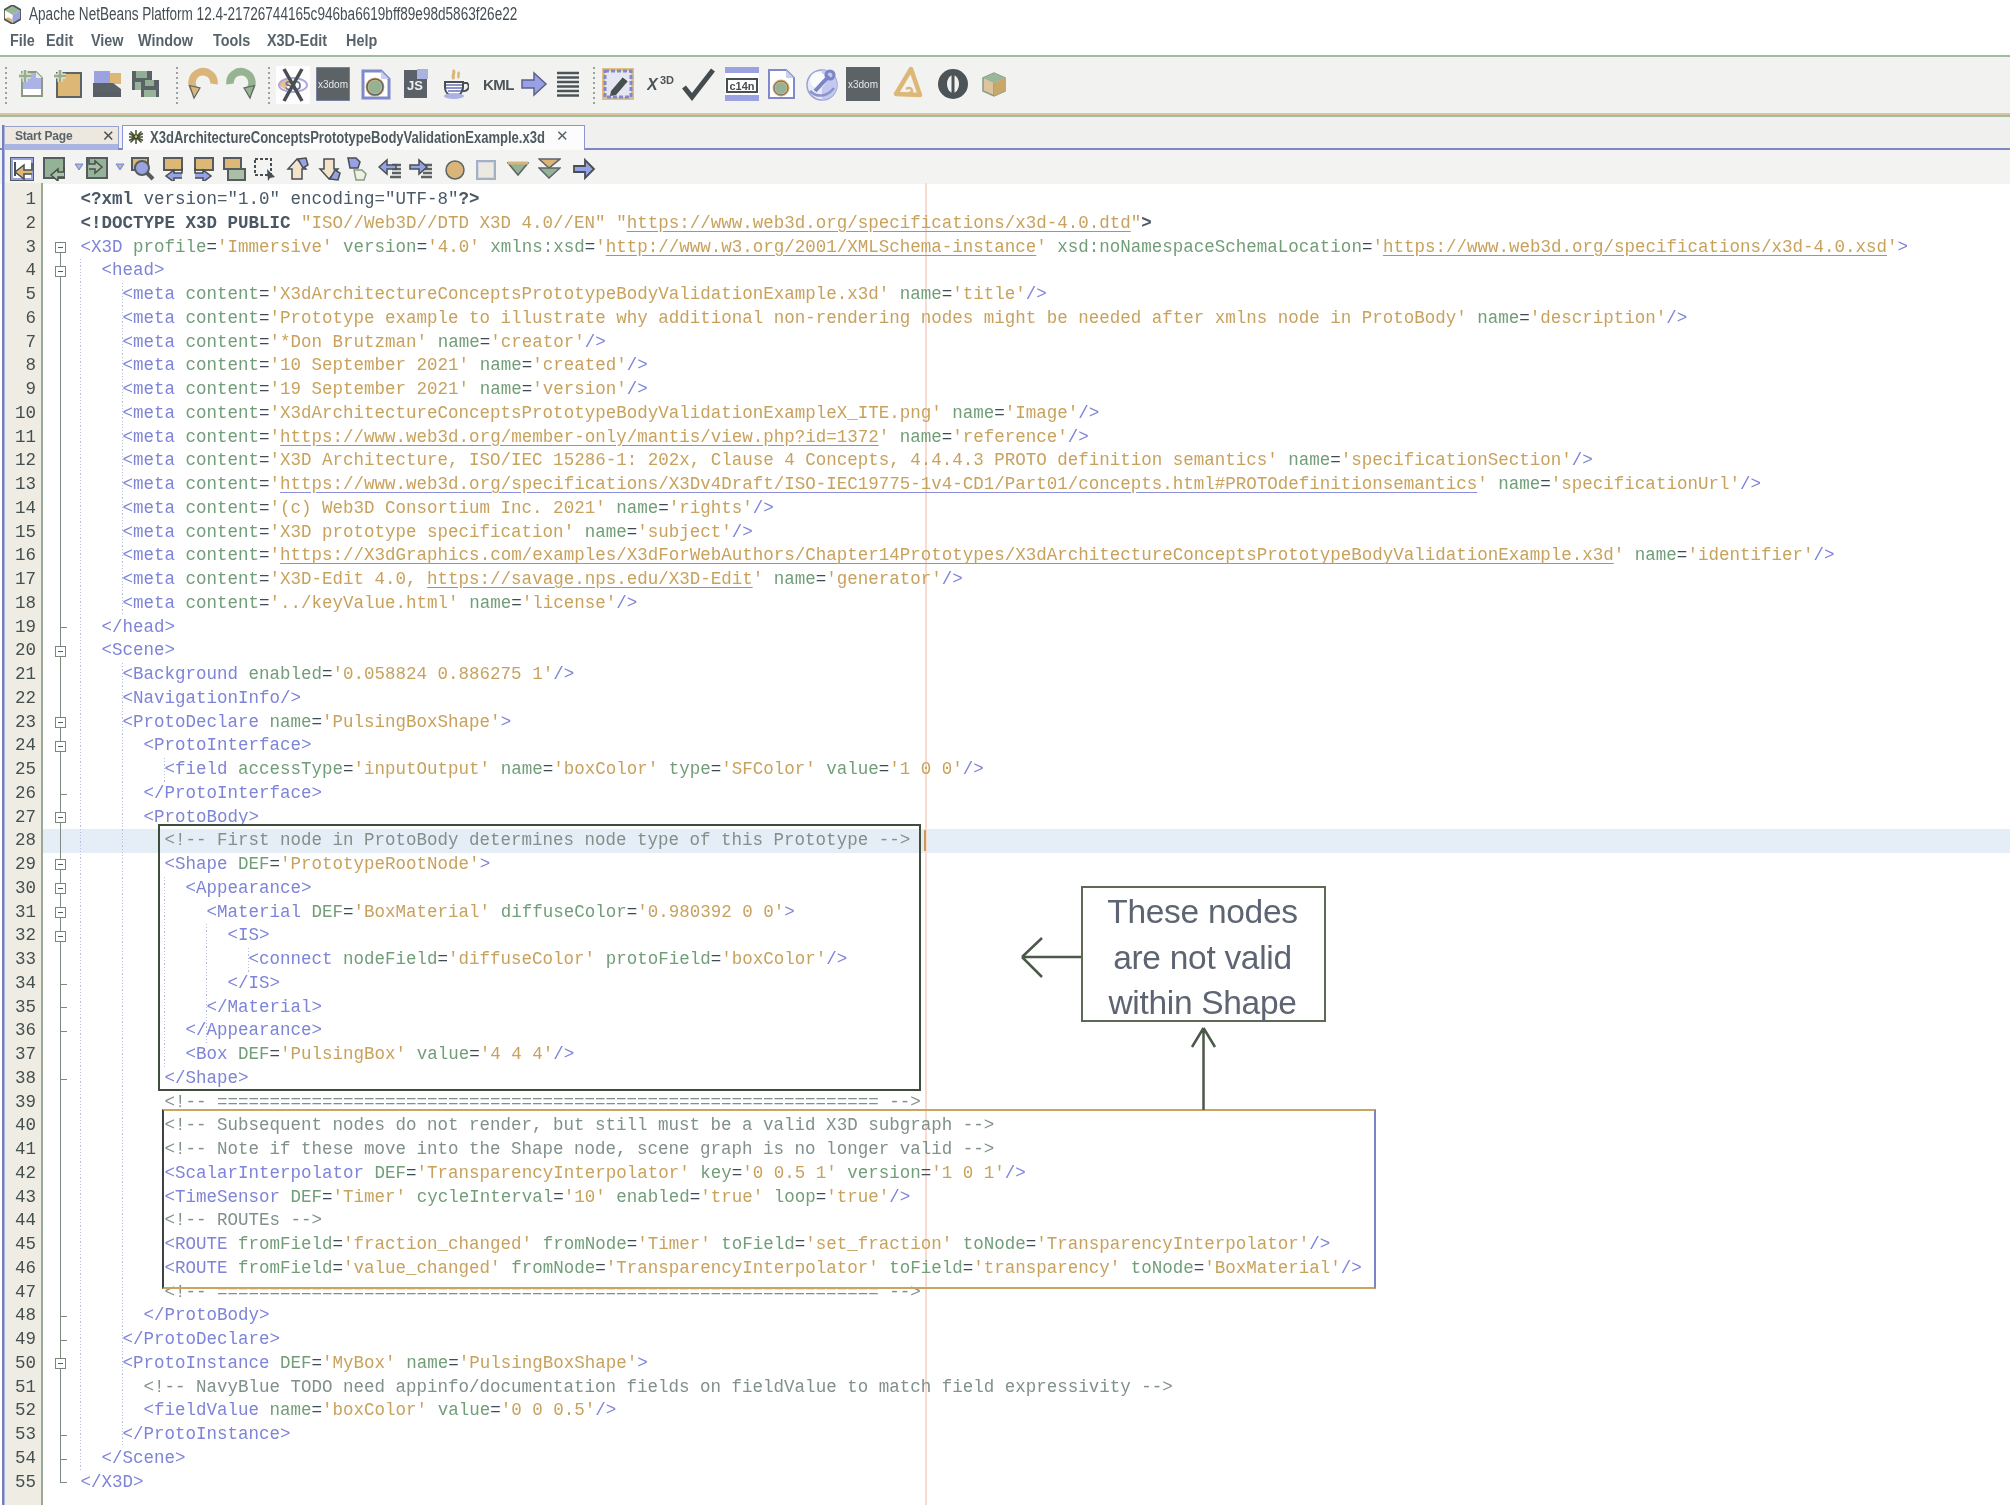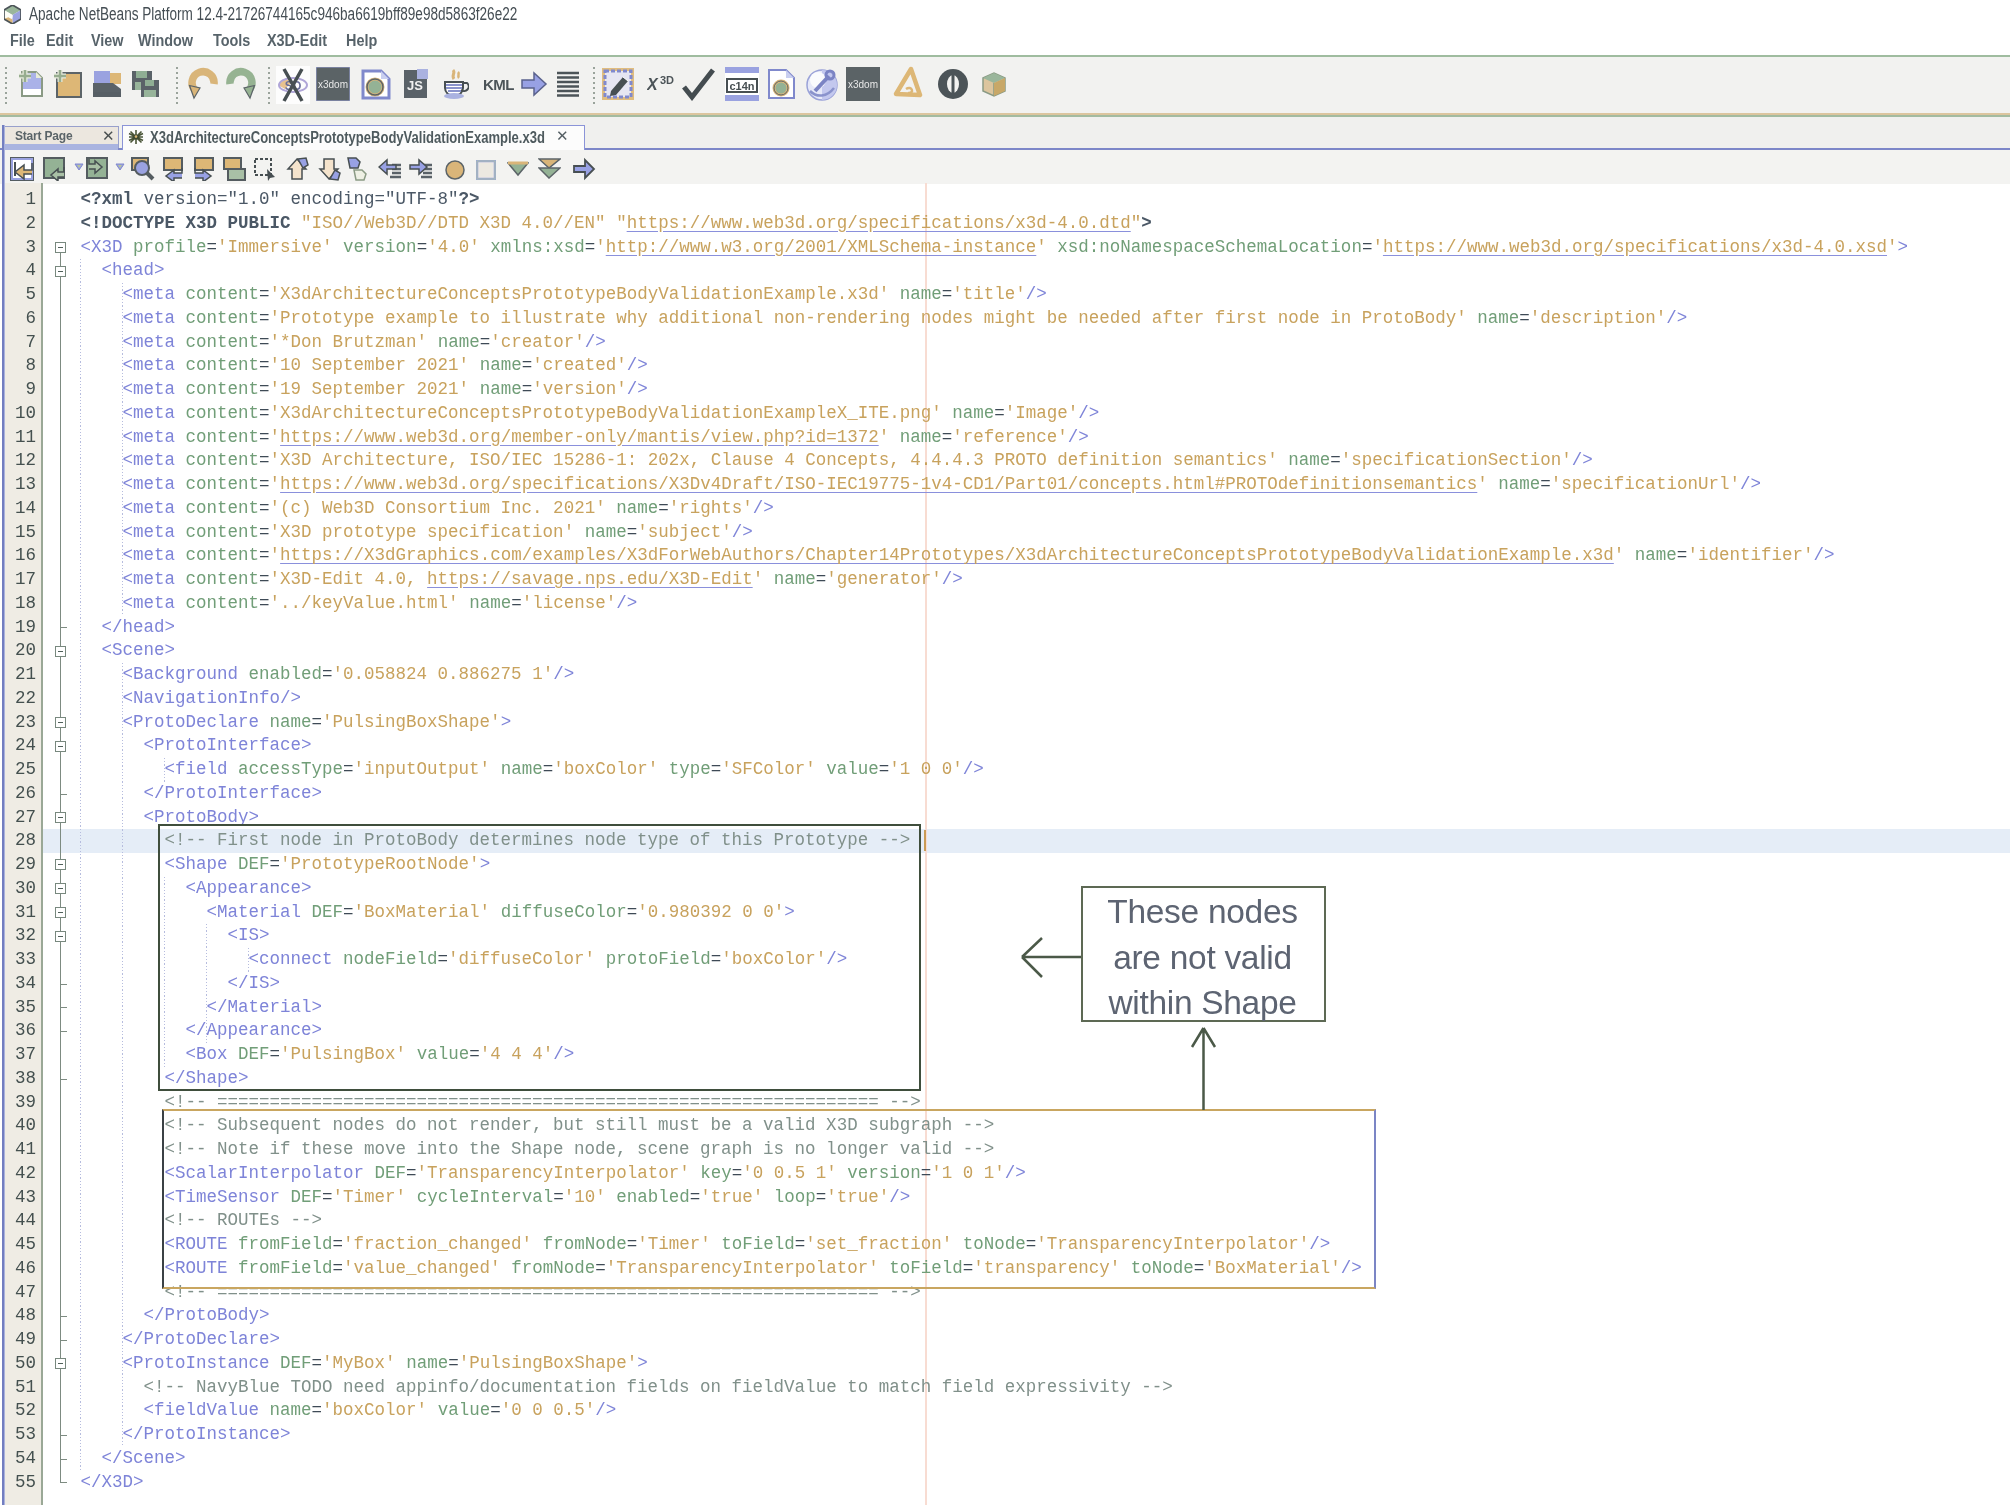--- a/index.html
+++ b/index.html
@@ -384,21 +384,21 @@
 51
 52
 53
 54
 55</pre>
 <pre style="position:absolute;left:80.5px;top:188.0px"><span class="b">&lt;?xml</span><span class="s"> version="1.0" encoding="UTF-8"</span><span class="b">?&gt;</span>
 <span class="b">&lt;!DOCTYPE X3D PUBLIC </span><span class="v">"ISO//Web3D//DTD X3D 4.0//EN"</span><span class="s"> </span><span class="v">"</span><span class="v u">https://www.web3d.org/specifications/x3d-4.0.dtd</span><span class="v">"</span><span class="b">&gt;</span>
 <span class="t">&lt;X3D</span> <span class="a">profile</span><span class="e">=</span><span class="v">'Immersive'</span> <span class="a">version</span><span class="e">=</span><span class="v">'4.0'</span> <span class="a">xmlns:xsd</span><span class="e">=</span><span class="v">'</span><span class="v u">http://www.w3.org/2001/XMLSchema-instance</span><span class="v">'</span> <span class="a">xsd:noNamespaceSchemaLocation</span><span class="e">=</span><span class="v">'</span><span class="v u">https://www.web3d.org/specifications/x3d-4.0.xsd</span><span class="v">'</span><span class="t">&gt;</span>
   <span class="t">&lt;head&gt;</span>
     <span class="t">&lt;meta</span> <span class="a">content</span><span class="e">=</span><span class="v">'X3dArchitectureConceptsPrototypeBodyValidationExample.x3d'</span> <span class="a">name</span><span class="e">=</span><span class="v">'title'</span><span class="t">/&gt;</span>
-    <span class="t">&lt;meta</span> <span class="a">content</span><span class="e">=</span><span class="v">'Prototype example to illustrate why additional non-rendering nodes might be needed after first node in ProtoBody'</span> <span class="a">name</span><span class="e">=</span><span class="v">'description'</span><span class="t">/&gt;</span>
+    <span class="t">&lt;meta</span> <span class="a">content</span><span class="e">=</span><span class="v">'Prototype example to illustrate why additional non-rendering nodes might be needed after xmlns node in ProtoBody'</span> <span class="a">name</span><span class="e">=</span><span class="v">'description'</span><span class="t">/&gt;</span>
     <span class="t">&lt;meta</span> <span class="a">content</span><span class="e">=</span><span class="v">'*Don Brutzman'</span> <span class="a">name</span><span class="e">=</span><span class="v">'creator'</span><span class="t">/&gt;</span>
     <span class="t">&lt;meta</span> <span class="a">content</span><span class="e">=</span><span class="v">'10 September 2021'</span> <span class="a">name</span><span class="e">=</span><span class="v">'created'</span><span class="t">/&gt;</span>
     <span class="t">&lt;meta</span> <span class="a">content</span><span class="e">=</span><span class="v">'19 September 2021'</span> <span class="a">name</span><span class="e">=</span><span class="v">'version'</span><span class="t">/&gt;</span>
     <span class="t">&lt;meta</span> <span class="a">content</span><span class="e">=</span><span class="v">'X3dArchitectureConceptsPrototypeBodyValidationExampleX_ITE.png'</span> <span class="a">name</span><span class="e">=</span><span class="v">'Image'</span><span class="t">/&gt;</span>
     <span class="t">&lt;meta</span> <span class="a">content</span><span class="e">=</span><span class="v">'</span><span class="v u">https://www.web3d.org/member-only/mantis/view.php?id=1372</span><span class="v">'</span> <span class="a">name</span><span class="e">=</span><span class="v">'reference'</span><span class="t">/&gt;</span>
     <span class="t">&lt;meta</span> <span class="a">content</span><span class="e">=</span><span class="v">'X3D Architecture, ISO/IEC 15286-1: 202x, Clause 4 Concepts, 4.4.4.3 PROTO definition semantics'</span> <span class="a">name</span><span class="e">=</span><span class="v">'specificationSection'</span><span class="t">/&gt;</span>
     <span class="t">&lt;meta</span> <span class="a">content</span><span class="e">=</span><span class="v">'</span><span class="v u">https://www.web3d.org/specifications/X3Dv4Draft/ISO-IEC19775-1v4-CD1/Part01/concepts.html#PROTOdefinitionsemantics</span><span class="v">'</span> <span class="a">name</span><span class="e">=</span><span class="v">'specificationUrl'</span><span class="t">/&gt;</span>
     <span class="t">&lt;meta</span> <span class="a">content</span><span class="e">=</span><span class="v">'(c) Web3D Consortium Inc. 2021'</span> <span class="a">name</span><span class="e">=</span><span class="v">'rights'</span><span class="t">/&gt;</span>
     <span class="t">&lt;meta</span> <span class="a">content</span><span class="e">=</span><span class="v">'X3D prototype specification'</span> <span class="a">name</span><span class="e">=</span><span class="v">'subject'</span><span class="t">/&gt;</span>
     <span class="t">&lt;meta</span> <span class="a">content</span><span class="e">=</span><span class="v">'</span><span class="v u">https://X3dGraphics.com/examples/X3dForWebAuthors/Chapter14Prototypes/X3dArchitectureConceptsPrototypeBodyValidationExample.x3d</span><span class="v">'</span> <span class="a">name</span><span class="e">=</span><span class="v">'identifier'</span><span class="t">/&gt;</span>

